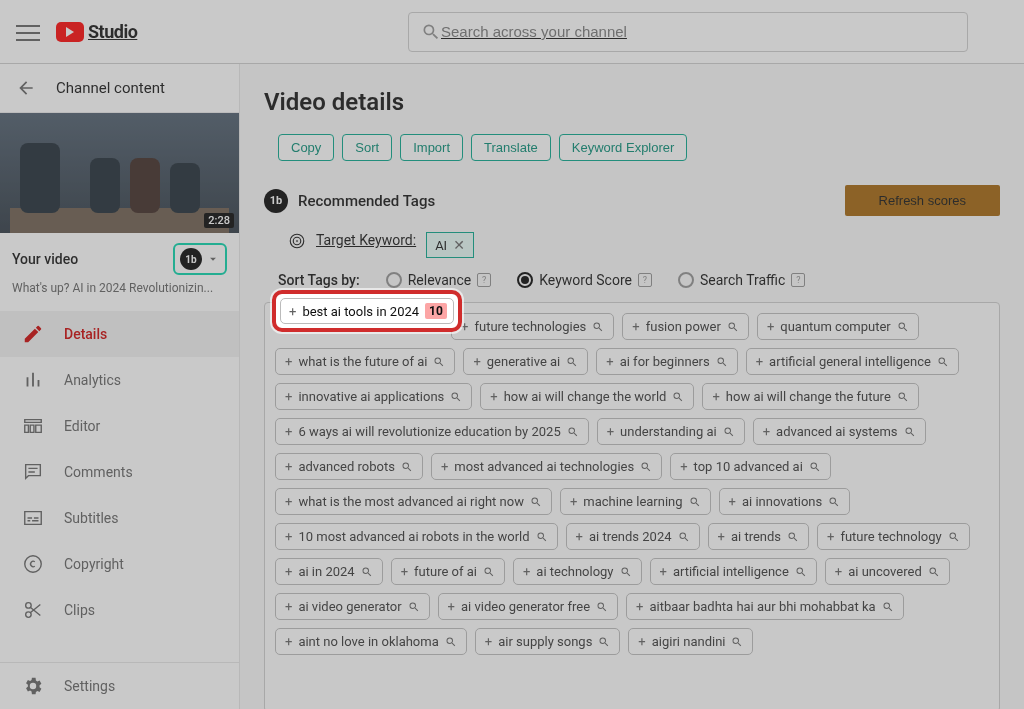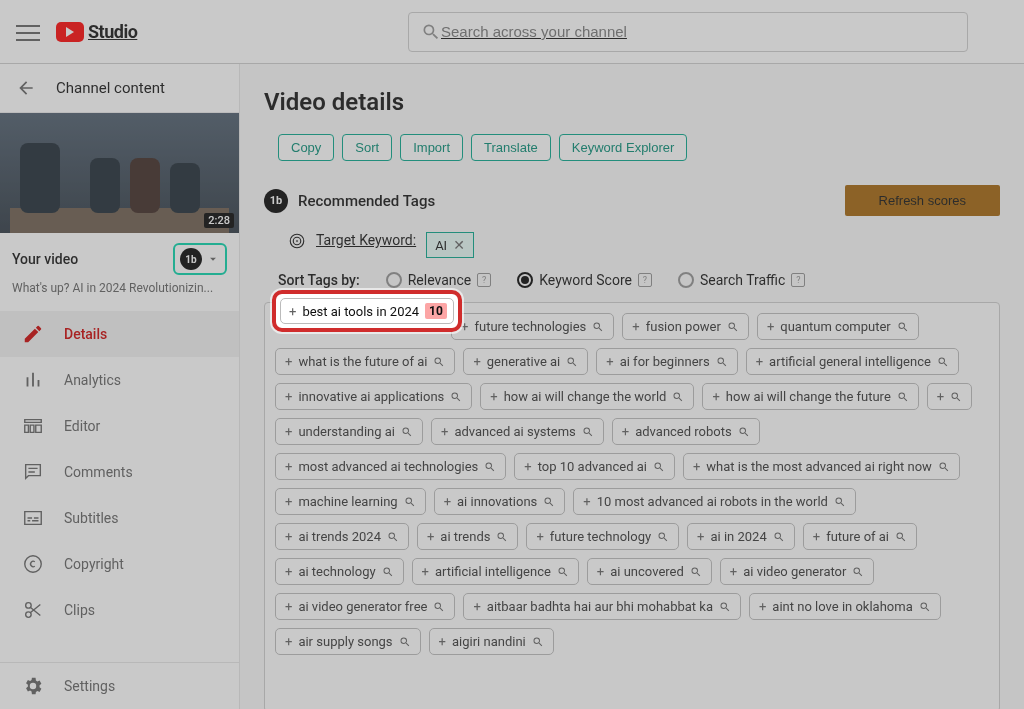--- a/index.html
+++ b/index.html
@@ -302,20 +302,21 @@
           </div>
           <div class="tag">
             <span class="plus">+</span>
             <span>how ai will change the future</span>
             <span class="mag"><svg viewBox="0 0 24 24">
                 <path d="M15.5 14h-.79l-.28-.27A6.471 6.471 0 0016 9.5 6.5 6.5 0 109.5 16c1.61 0 3.09-.59 4.23-1.57l.27.28v.79l5 4.99L20.49 19l-4.99-5zm-6 0C7.01 14 5 11.99 5 9.5S7.01 5 9.5 5 14 7.01 14 9.5 11.99 14 9.5 14z"></path>
               </svg></span>
           </div>
           <div class="tag">
             <span class="plus">+</span>
+            <span>6 ways ai will revolutionize education by 2025</span>
             <span class="mag"><svg viewBox="0 0 24 24">
                 <path d="M15.5 14h-.79l-.28-.27A6.471 6.471 0 0016 9.5 6.5 6.5 0 109.5 16c1.61 0 3.09-.59 4.23-1.57l.27.28v.79l5 4.99L20.49 19l-4.99-5zm-6 0C7.01 14 5 11.99 5 9.5S7.01 5 9.5 5 14 7.01 14 9.5 11.99 14 9.5 14z"></path>
               </svg></span>
           </div>
           <div class="tag">
             <span class="plus">+</span>
             <span>understanding ai</span>
             <span class="mag"><svg viewBox="0 0 24 24">
                 <path d="M15.5 14h-.79l-.28-.27A6.471 6.471 0 0016 9.5 6.5 6.5 0 109.5 16c1.61 0 3.09-.59 4.23-1.57l.27.28v.79l5 4.99L20.49 19l-4.99-5zm-6 0C7.01 14 5 11.99 5 9.5S7.01 5 9.5 5 14 7.01 14 9.5 11.99 14 9.5 14z"></path>
               </svg></span>

